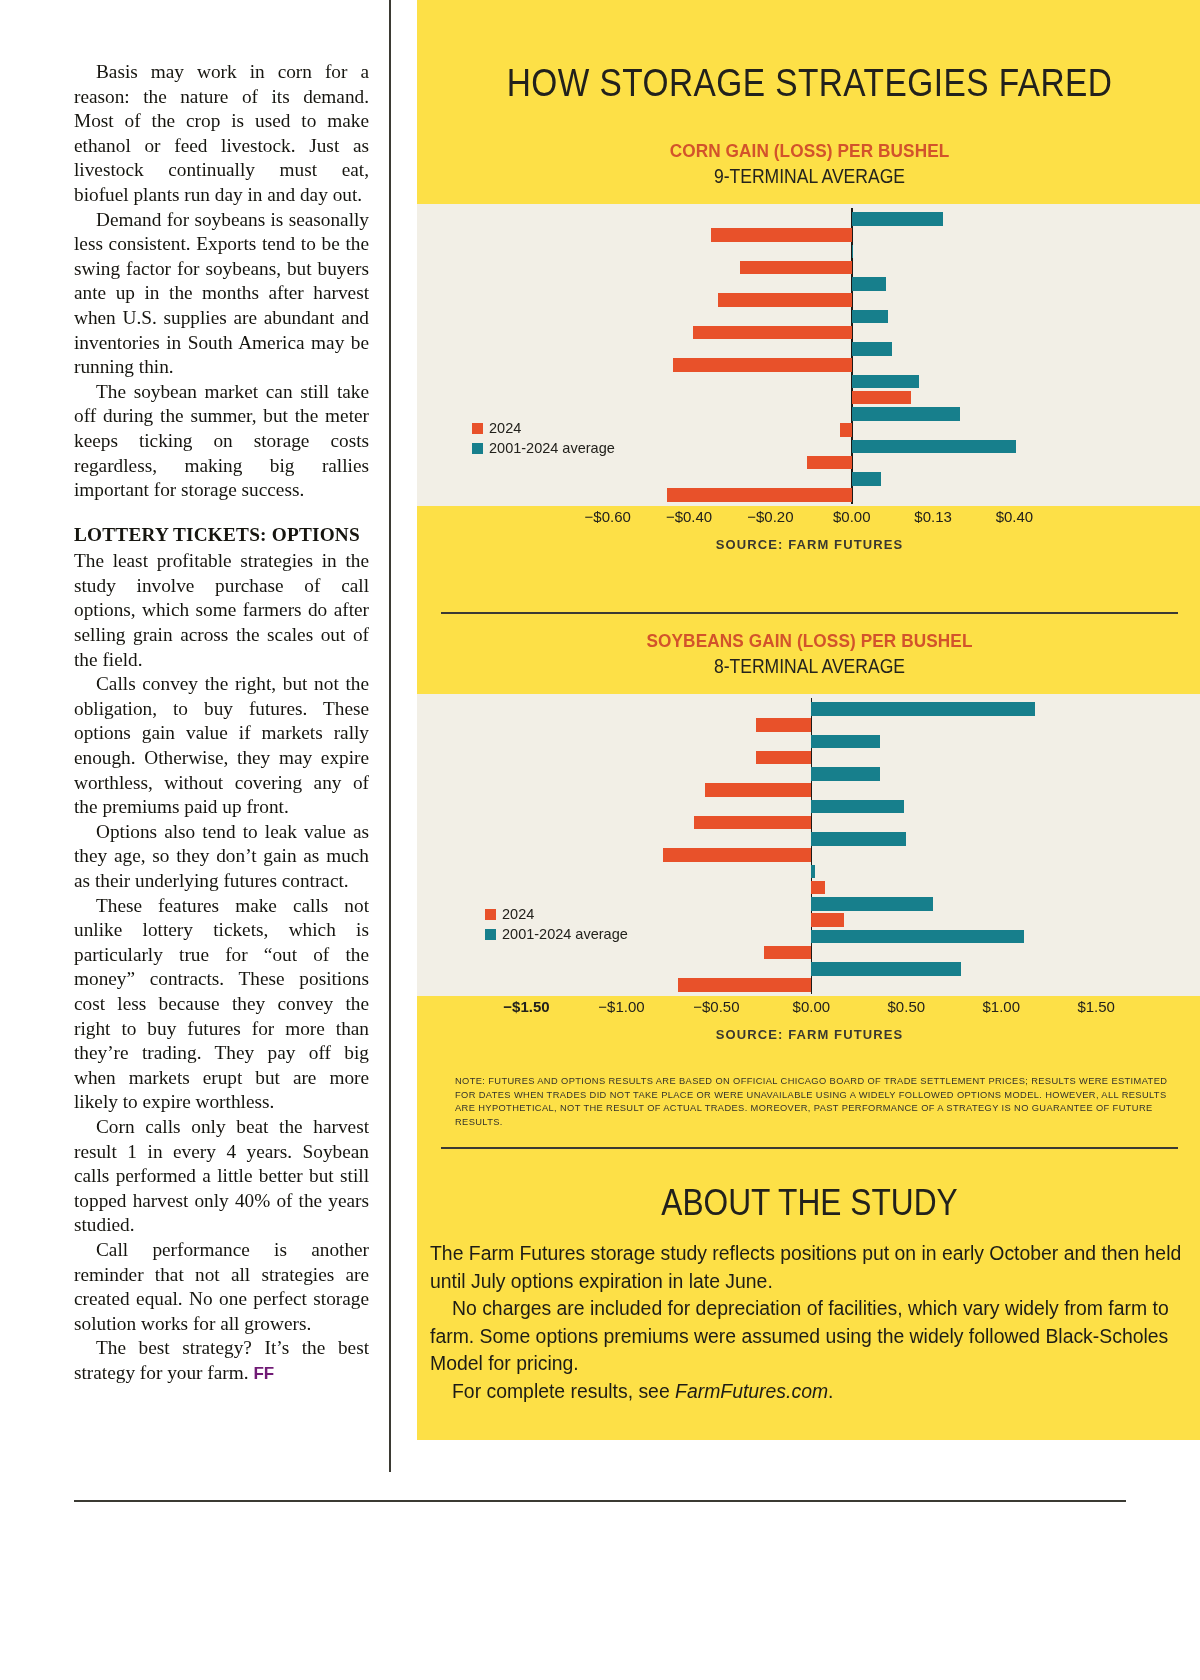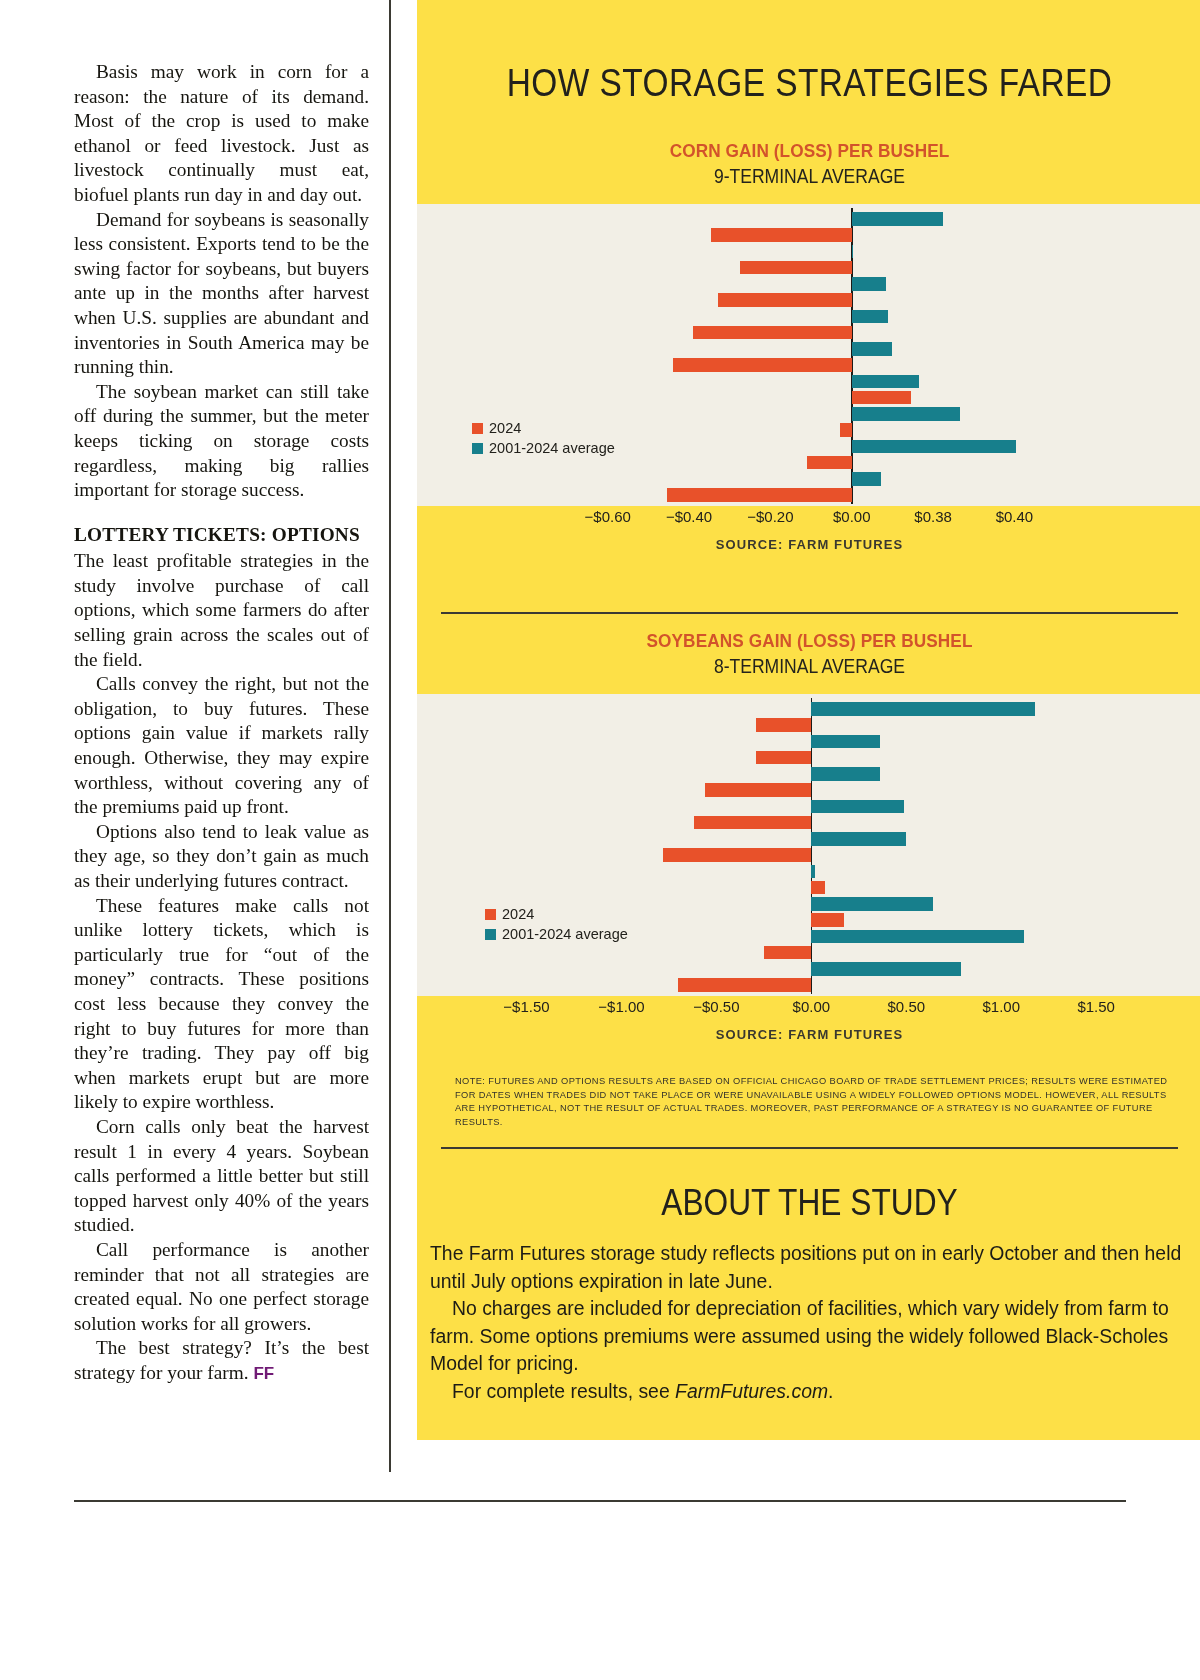--- a/index.html
+++ b/index.html
@@ -230,21 +230,21 @@
               <span class="legend-label">2001-2024 average</span>
             </div>
           </div>
         </div>
 
         <div class="axis-labels" id="axis1">
             <span style="left: 190.678px; top: 2px;">−$0.60</span>
             <span style="left: 272.034px; top: 2px;">−$0.40</span>
             <span style="left: 353.39px; top: 2px;">−$0.20</span>
             <span style="left: 434.746px; top: 2px;">$0.00</span>
-            <span style="left: 516.102px; top: 2px;">$0.38</span>
+            <span style="left: 516.102px; top: 2px;">$0.13</span>
             <span style="left: 597.458px; top: 2px;">$0.40</span>
           </div>
         <div class="source">SOURCE: FARM FUTURES</div>
       </div>
 
       <div class="hr-div" style="top:612px;"></div>
 
       <div class="chart-block" id="chart2-block" style="top:630px;">
         <div class="chart-title">SOYBEANS GAIN (LOSS) PER BUSHEL</div>
         <div class="chart-sub">8-TERMINAL AVERAGE</div>
@@ -279,21 +279,21 @@
               <span class="legend-label">2024</span>
             </div>
             <div class="legend-row">
               <span class="legend-swatch" style="background:#177f8c;"></span>
               <span class="legend-label">2001-2024 average</span>
             </div>
           </div>
         </div>
 
         <div class="axis-labels" id="axis2">
-            <span style="left: 109.478px; top: 2px;">−$1.50</span>
+            <span style="left: 109.478px; top: 2px; font-weight: bold;">−$1.50</span>
             <span style="left: 204.433px; top: 2px;">−$1.00</span>
             <span style="left: 299.389px; top: 2px;">−$0.50</span>
             <span style="left: 394.344px; top: 2px;">$0.00</span>
             <span style="left: 489.3px; top: 2px;">$0.50</span>
             <span style="left: 584.255px; top: 2px;">$1.00</span>
             <span style="left: 679.211px; top: 2px;">$1.50</span>
           </div>
         <div class="source">SOURCE: FARM FUTURES</div>
       </div>
 

